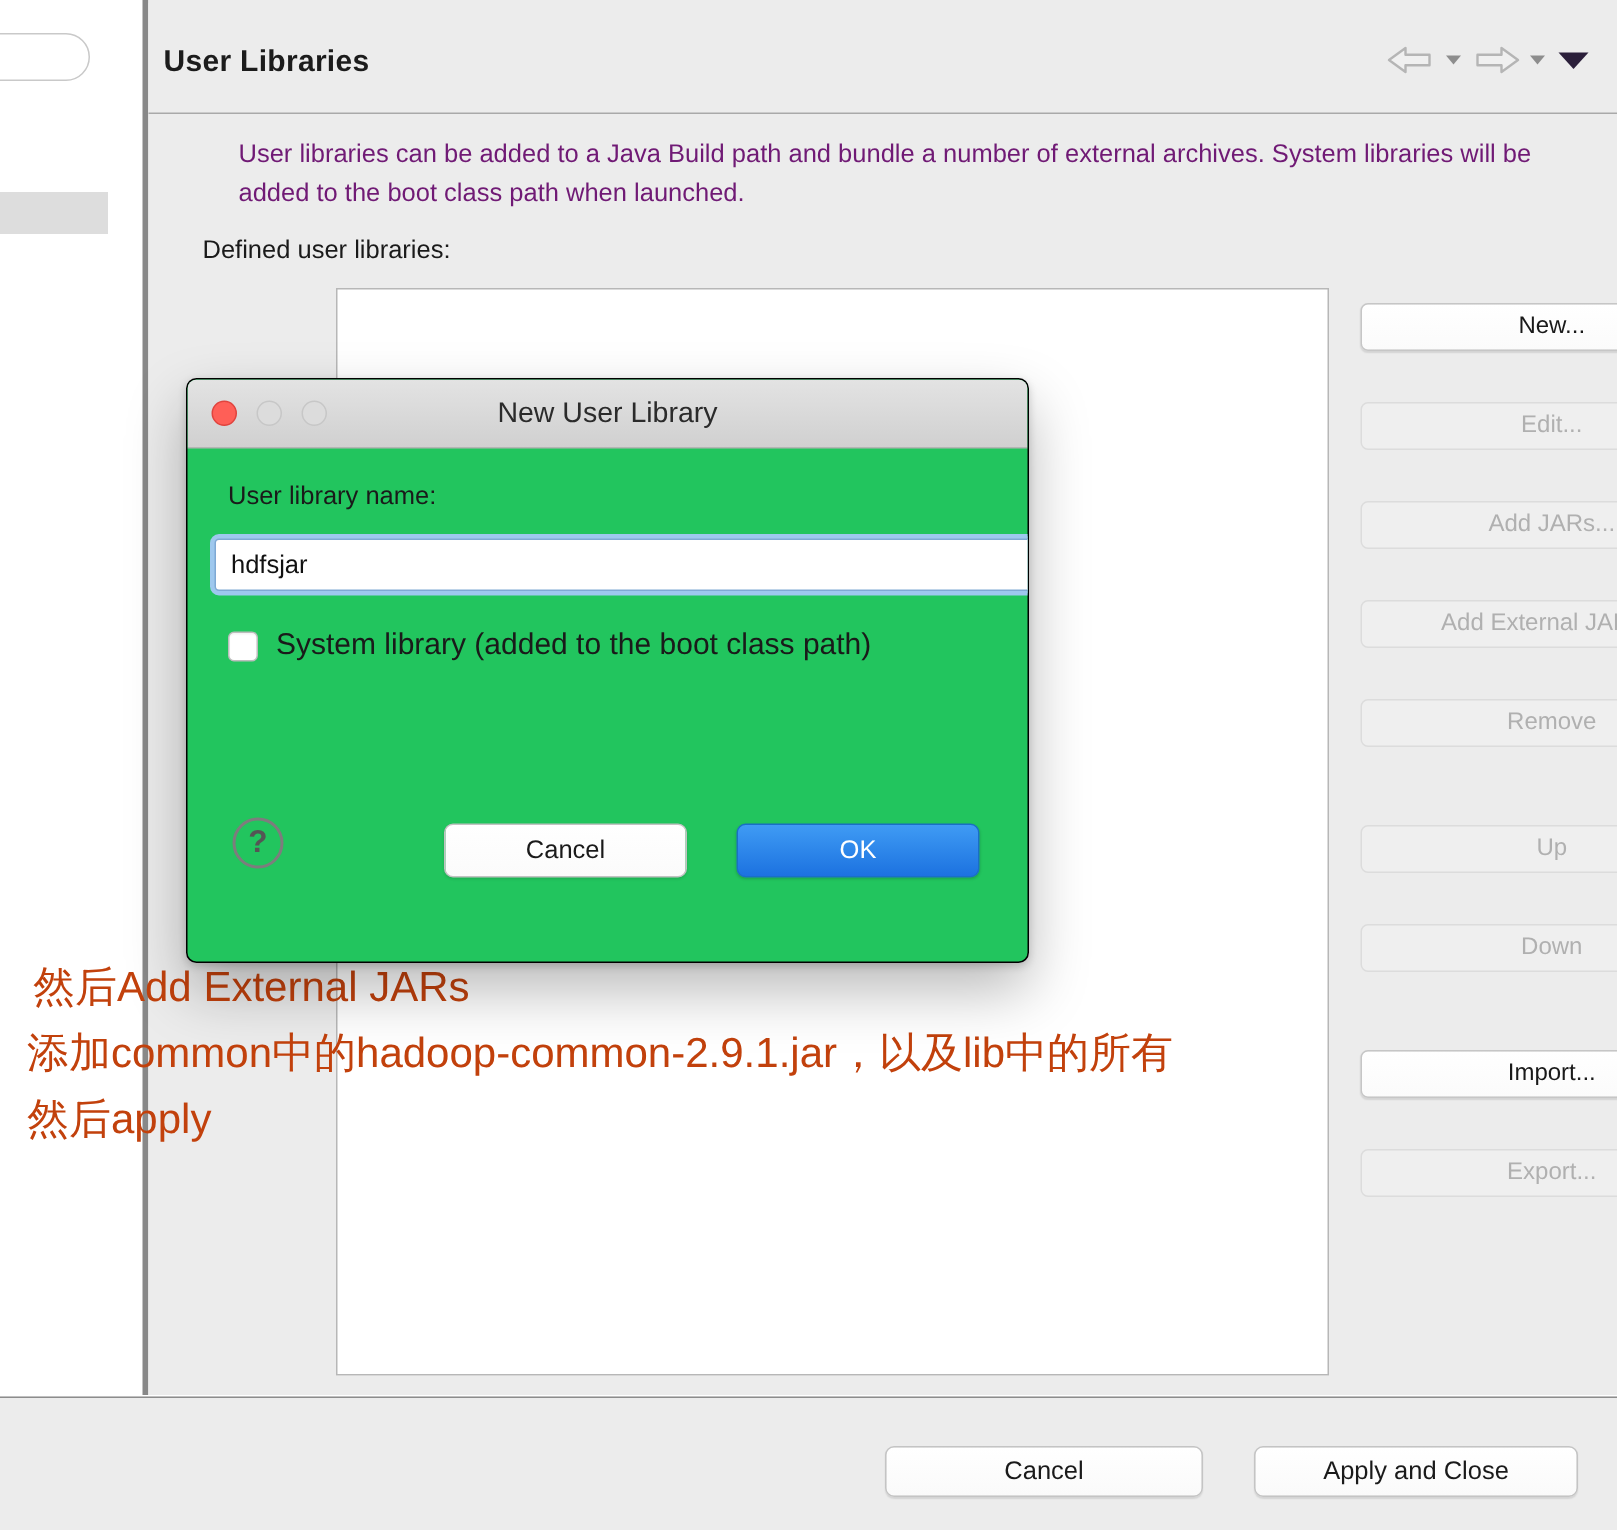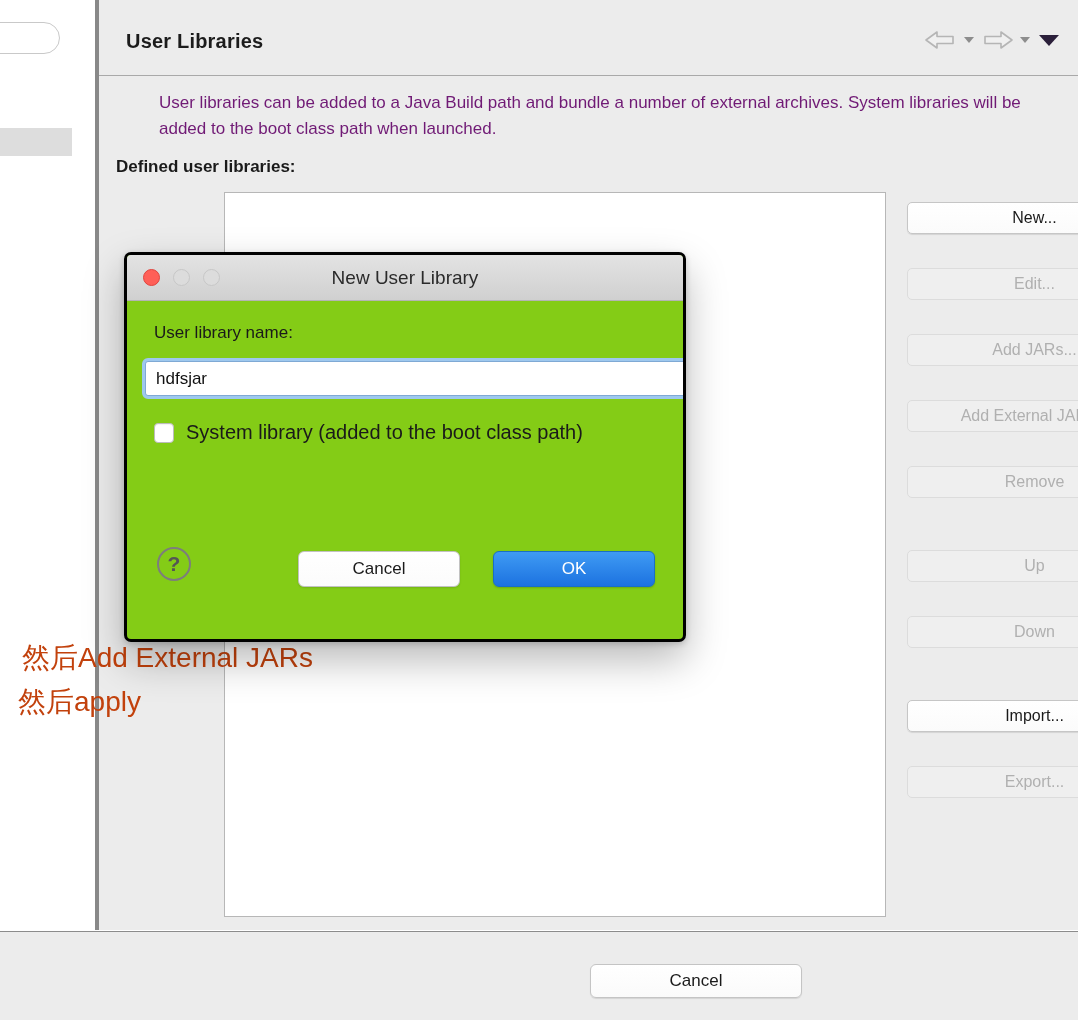--- a/index.html
+++ b/index.html
@@ -36,38 +36,38 @@
   
   .panel {
     position: absolute; left: 99px; top: 0; width: 979px; height: 930px;
     background: #ececec;
   }
   .panel-header {
     position: absolute; left: 0; top: 2px; width: 979px; height: 74px;
     background: #ececec; border-bottom: 1px solid #a9a9a9;
   }
   .panel-title {
-    position: absolute; left: 27px; top: 28px;
+    position: absolute; left: 10px; top: 28px;
     font-size: 20px; font-weight: bold; color: #1c1c1c;
     letter-spacing: .2px;
   }
   .navbar { position: absolute; right: 14px; top: 25px; display: flex; align-items: center; gap: 0px; }
   .nav-arrow { width: 38px; height: 26px; }
   .nav-caret {
     width: 18px; height: 26px; display: flex; align-items: center; justify-content: center;
   }
   .nav-caret.dark { width: 30px; }
 
   .panel-desc {
     position: absolute; left: 28px; top: 90px; width: 870px;
     font-size: 17px; color: #701a75; line-height: 26px; margin-left: 32px;
   }
   .panel-subdesc {
-    position: absolute; left: 17px; top: 157px;
-    font-size: 17px; color: #1a1a1a; font-weight: bold;
+    position: absolute; left: 36px; top: 157px;
+    font-size: 17px; color: #1a1a1a;
   }
 
   .list-box {
     position: absolute; left: 125px; top: 192px; width: 662px; height: 725px;
     background: #ffffff; border: 1px solid #b7b7b7;
   }
 
   
   .btn {
     position: absolute; width: 255px; height: 32px;
@@ -95,24 +95,24 @@
     border: 1px solid #c4c4c4;
     background: linear-gradient(to bottom,#ffffff,#fafafa);
     box-shadow: 0 1px 1px rgba(0,0,0,.10);
     display: flex; align-items: center; justify-content: center;
     font-size: 17px; color: #1a1a1a;
   }
 
   
   .dialog {
     position: absolute; left: 124px; top: 252px; width: 562px; height: 390px;
-    background: #84cc16; border-radius: 7px;
+    background: #22c55e; border-radius: 7px;
     box-shadow: 0 18px 40px rgba(0,0,0,.28), 0 2px 6px rgba(0,0,0,.18);
     overflow: hidden;
-    border: 3px solid #000000;
+    border: 1px solid #000000;
   }
   .dlg-titlebar {
     position: relative; height: 46px;
     background: linear-gradient(to bottom,#e3e3e3,#d0d0d0);
     border-bottom: 1px solid #b4b4b4;
   }
   .dlg-title {
     position: absolute; left: 0; right: 0; top: 12px; text-align: center;
     font-size: 19px; color: #2b2b2b;
   }
@@ -236,20 +236,21 @@
       <div class="btn disabled" style="top:466px">Remove</div>
       <div class="btn disabled" style="top:550px">Up</div>
       <div class="btn disabled" style="top:616px">Down</div>
       <div class="btn enabled" style="top:700px">Import...</div>
       <div class="btn disabled" style="top:766px">Export...</div>
     </div>
   </div>
 
   <div class="annotation">
     <span class="ann-line first">然后Add External JARs</span>
+    <span class="ann-line">添加common中的hadoop-common-2.9.1.jar，以及lib中的所有</span>
     <span class="ann-line">然后apply</span>
   </div>
 
   <div class="dialog">
     <div class="dlg-titlebar">
       <div class="traffic">
         <span class="dot close"></span>
         <span class="dot disabled"></span>
         <span class="dot disabled"></span>
       </div>
@@ -267,15 +268,16 @@
       <span class="check-label">System library (added to the boot class path)</span>
     </div>
 
     <div class="help-btn">?</div>
     <div class="dlg-cancel">Cancel</div>
     <div class="dlg-ok">OK</div>
   </div>
 
   <div class="bottom-bar">
     <div class="bottom-btn" style="left:590px; top:32px; width:212px;">Cancel</div>
+    <div class="bottom-btn" style="left:836px; top:32px; width:216px;">Apply and Close</div>
   </div>
 
 </div>
 
 </body></html>

